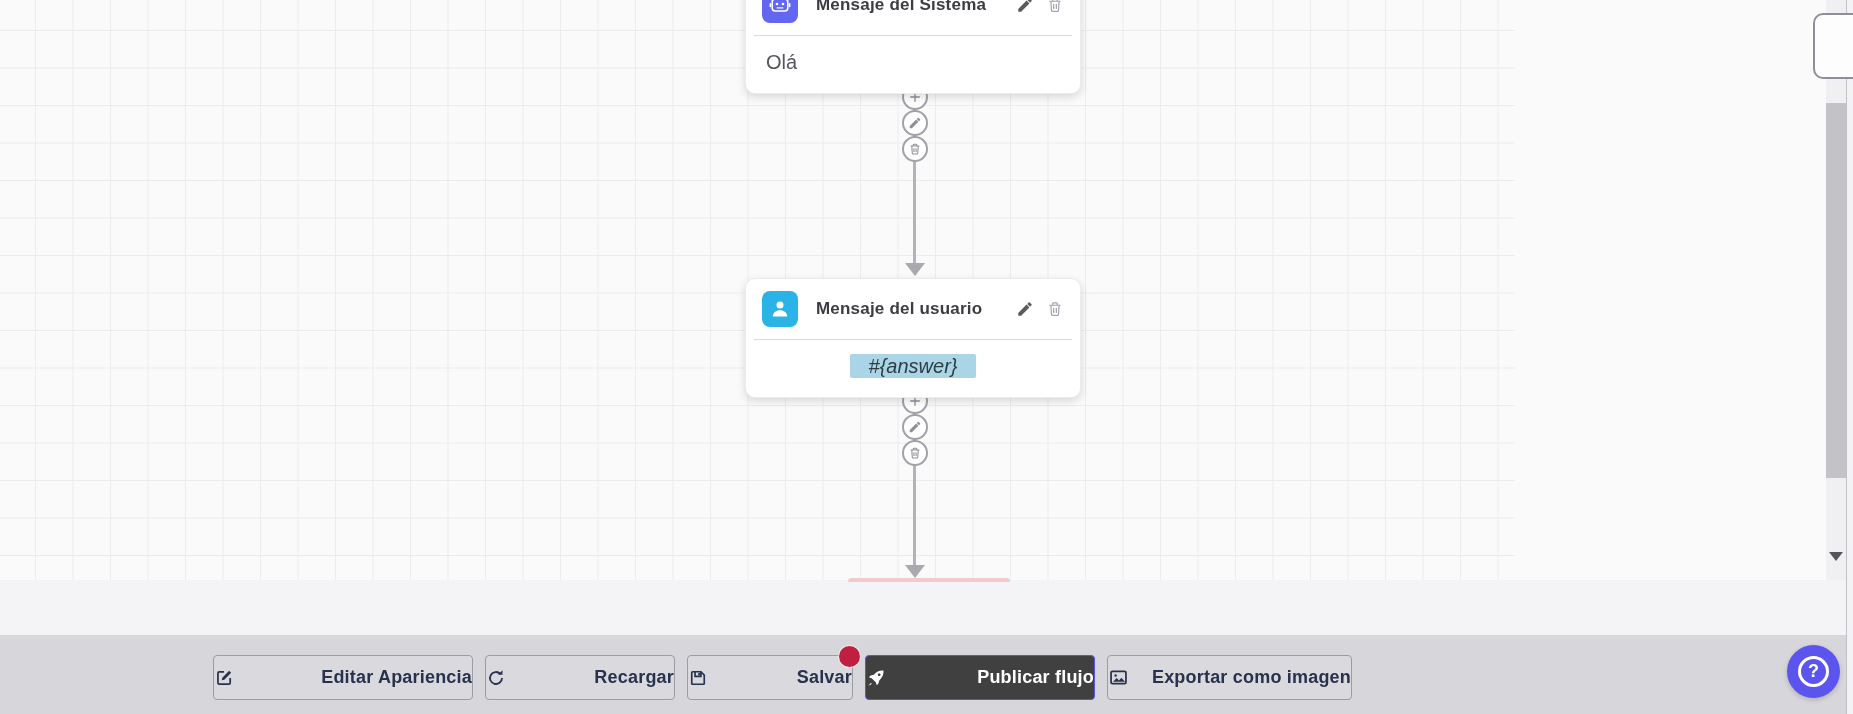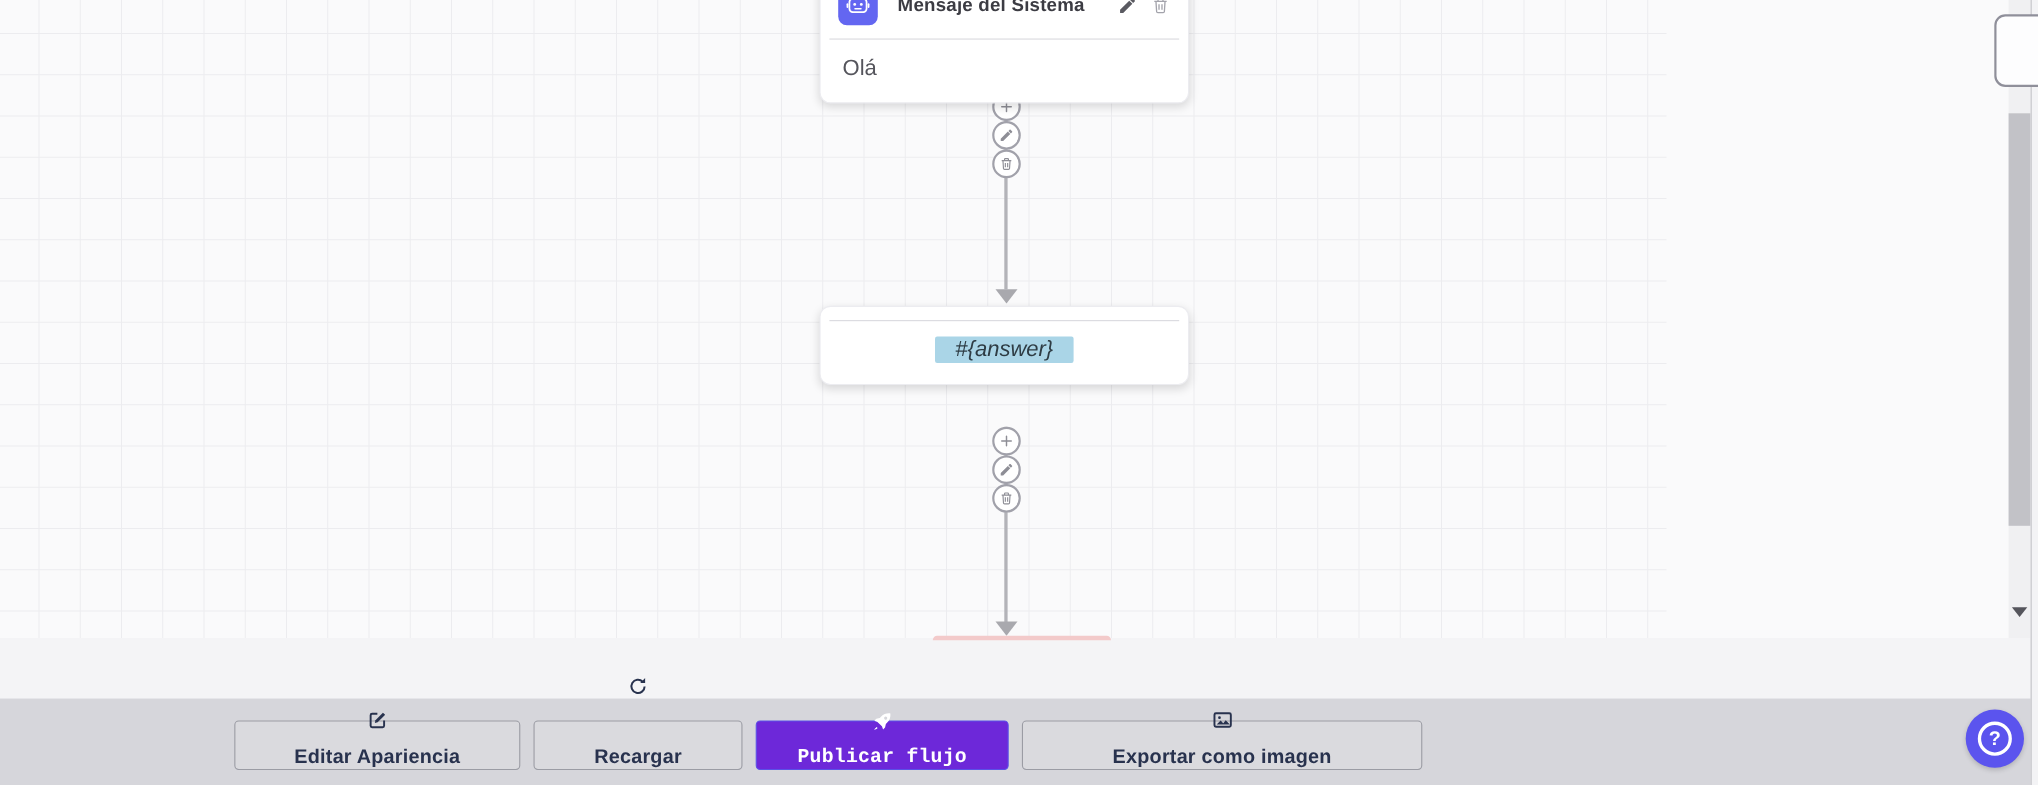--- a/index.html
+++ b/index.html
@@ -79,27 +79,27 @@
     position:absolute; left:0; top:635px; width:1853px; height:79px;
     background:#d6d6db;
   }
   .toolbar-buttons {
     position:absolute; left:213px; top:20px; height:45px;
     display:flex; gap:12px;
   }
   .tb-btn {
     height:45px; border-radius:4px;
     border:1px solid #9b9ca4; background:#dadade;
-    display:flex; align-items:center; justify-content:flex-end; gap:13px;
+    display:flex; align-items:center; justify-content:space-between; gap:13px;
     font-family:"Liberation Sans", sans-serif;
     font-size:18px; font-weight:700; color:#28324e; letter-spacing:.2px;
-    cursor:pointer; position:relative;flex-direction:column;
+    cursor:pointer; position:relative;
   }
   .tb-btn.primary {
-    background:#6d28d9; border-color:#5a51e8; color:#ffffff;font-family:Liberation Mono, monospace;
+    background:#404040; border-color:#5a51e8; color:#ffffff;
   }
   .badge {
     position:absolute; top:-10px; right:-8px; width:21px; height:21px;
     border-radius:50%; background:#c01f3f; box-shadow:0 0 0 1px rgba(255,255,255,.5);
   }
 
   
   .help-btn {
     position:absolute; left:1787px; top:645px; width:53px; height:53px;
     border-radius:50%; background:#5b54ee; border:none; cursor:pointer;
@@ -224,20 +224,45 @@
               </svg>
           </span>
         </button>
       </div>
     </div>
     <div class="node-divider"></div>
     <div class="node-body">Olá</div>
   </div>
 
   <div class="node" style="top:278px;">
+    <div class="node-header">
+      <div class="node-icon user">
+        <svg width="24" height="24" viewBox="0 0 24 24">
+          <circle cx="12" cy="8.1" r="3.5" fill="#fff"></circle>
+          <path d="M4.8 19.6c0-4 3.2-6.4 7.2-6.4s7.2 2.4 7.2 6.4z" fill="#fff"></path>
+        </svg>
+      </div>
+      <div class="node-title">Mensaje del usuario</div>
+      <div class="node-actions">
+        <button class="icon-btn">
+          <span>
+            <svg width="18" height="18" viewBox="0 0 24 24">
+                <path fill="#5a5a61" d="M3 17.2V21h3.8L17.9 9.9l-3.8-3.8L3 17.2zM20.7 7.1c.4-.4.4-1 0-1.4l-2.4-2.4c-.4-.4-1-.4-1.4 0l-1.9 1.9 3.8 3.8 1.9-1.9z"></path>
+              </svg>
+          </span>
+        </button>
+        <button class="icon-btn">
+          <span>
+            <svg width="18" height="18" viewBox="0 0 24 24">
+                <path fill="none" stroke="#a3a3ab" stroke-width="1.6" d="M4.5 7h15M9 7V4.8a1 1 0 0 1 1-1h4a1 1 0 0 1 1 1V7M6.5 7l.8 12.2a1.5 1.5 0 0 0 1.5 1.4h6.4a1.5 1.5 0 0 0 1.5-1.4L17.5 7M10.2 10.5v6.8M13.8 10.5v6.8"></path>
+              </svg>
+          </span>
+        </button>
+      </div>
+    </div>
     <div class="node-divider"></div>
     <div class="node-body centered">
       <span class="var-chip">#{answer}</span>
     </div>
   </div>
 
 </div>
 
 <div class="lower-band"></div>
 
@@ -257,33 +282,44 @@
     <button class="tb-btn" style="width:190px;gap:44px;">
       <span>
         <svg width="20" height="20" viewBox="0 0 24 24">
           <path fill="none" stroke="#28324e" stroke-width="2.2" d="M19.2 12a7.2 7.2 0 1 1-2.1-5.1"></path>
           <path fill="#28324e" d="M19.8 2.8v5.4h-5.4z"></path>
         </svg>
       </span>
       <span>Recargar</span>
     </button>
 
+    <button class="tb-btn" style="width:166px;">
+      <span>
+        <svg width="20" height="20" viewBox="0 0 24 24">
+          <path fill="none" stroke="#28324e" stroke-width="2" d="M4.5 5.5a1 1 0 0 1 1-1h10l4 4v10a1 1 0 0 1-1 1h-13a1 1 0 0 1-1-1v-13z"></path>
+          <path fill="none" stroke="#28324e" stroke-width="2" d="M8.5 4.5V10h7V4.5"></path>
+          <rect x="12.3" y="6" width="2.2" height="2.8" fill="#28324e"></rect>
+        </svg>
+      </span>
+      <span>Salvar</span>
+      <span class="badge"></span>
+    </button>
 
 
     <button class="tb-btn primary" style="width:230px;">
       <span>
         <svg width="20" height="20" viewBox="0 0 24 24">
           <path fill="#fff" d="M20.9 3.1c-3.7-.5-7.4.8-10 3.4L9.4 8 5.6 8.9 3.4 11l3.4 1.3 4.9 4.9L13 20.6l2.1-2.2.9-3.8 1.5-1.5c2.6-2.6 3.9-6.3 3.4-10zM14.6 9.4a1.7 1.7 0 1 1 2.4 0 1.7 1.7 0 0 1-2.4 0z"></path>
           <path fill="#fff" d="M3 21c1.6-.2 3-.9 4-2l-1.1-1.1C4.9 19 4.2 19.4 3 21z"></path>
         </svg>
       </span>
       <span>Publicar flujo</span>
     </button>
 
-    <button class="tb-btn" style="width:364px;">
+    <button class="tb-btn" style="width:245px;">
       <span>
         <svg width="21" height="21" viewBox="0 0 24 24">
           <rect x="3.5" y="5" width="17" height="14" rx="1.5" fill="none" stroke="#28324e" stroke-width="2"></rect>
           <circle cx="8.7" cy="9.6" r="1.4" fill="#28324e"></circle>
           <path d="M5.8 16.8l4.1-4.1 2.7 2.7 2.6-3.1 4.3 4.5z" fill="#28324e"></path>
         </svg>
       </span>
       <span>Exportar como imagen</span>
     </button>
 

